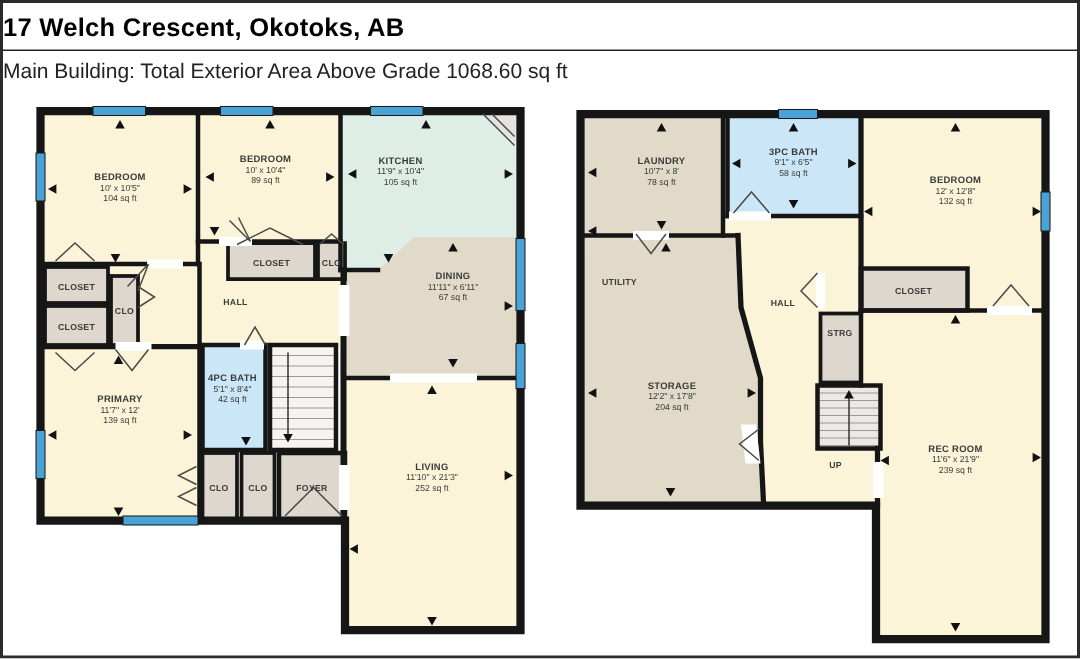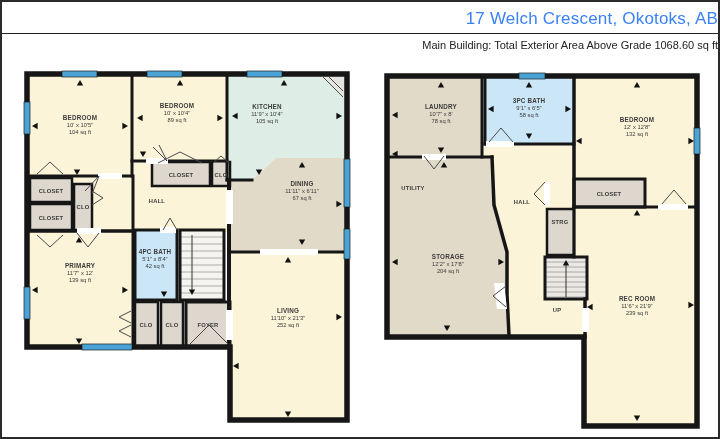--- a/index.html
+++ b/index.html
@@ -1,22 +1,22 @@
 <!DOCTYPE html>
 <html><head>
 <meta charset="utf-8">
 <style>
   html,body{margin:0;padding:0;background:#fff;}
   .page{position:relative;width:720px;height:439px;background:#fff;border:2px solid #2b2b2b;
         box-sizing:border-box;overflow:hidden;font-family:"Liberation Sans",sans-serif;}
-  .title{position:absolute;top:7px;left:0;width:100%;text-align:right;
-         font-size:17px;font-weight:normal;color:#3b82f6;letter-spacing:.2px;}
+  .title{position:absolute;top:7px;left:0;width:100%;text-align:left;
+         font-size:17px;font-weight:bold;color:#000000;letter-spacing:.2px;}
   .rule{position:absolute;top:31px;left:0;width:100%;border-top:1.5px solid #222;}
-  .subtitle{position:absolute;top:37px;left:0;width:100%;text-align:right;
-            font-size:11px;color:#222;}
+  .subtitle{position:absolute;top:37px;left:0;width:100%;text-align:left;
+            font-size:14px;color:#222;}
   .plan{position:absolute;}
   svg text{fill:#3b3b3b;text-anchor:middle;}
   .rn{font-size:6.3px;font-weight:bold;letter-spacing:.2px;}
   .rd{font-size:5.8px;}
   .ra{font-size:5.8px;}
   .rs{font-size:5.8px;font-weight:bold;letter-spacing:.2px;}
   .wall{stroke:#161616;fill:none;stroke-linejoin:miter;stroke-linecap:square;}
   .door{stroke:#4a4a4a;stroke-width:1;fill:none;}
   .gap{fill:#ffffff;stroke:none;}
   .win{fill:#4aa3d6;stroke:#1d1d1d;stroke-width:.7;}

